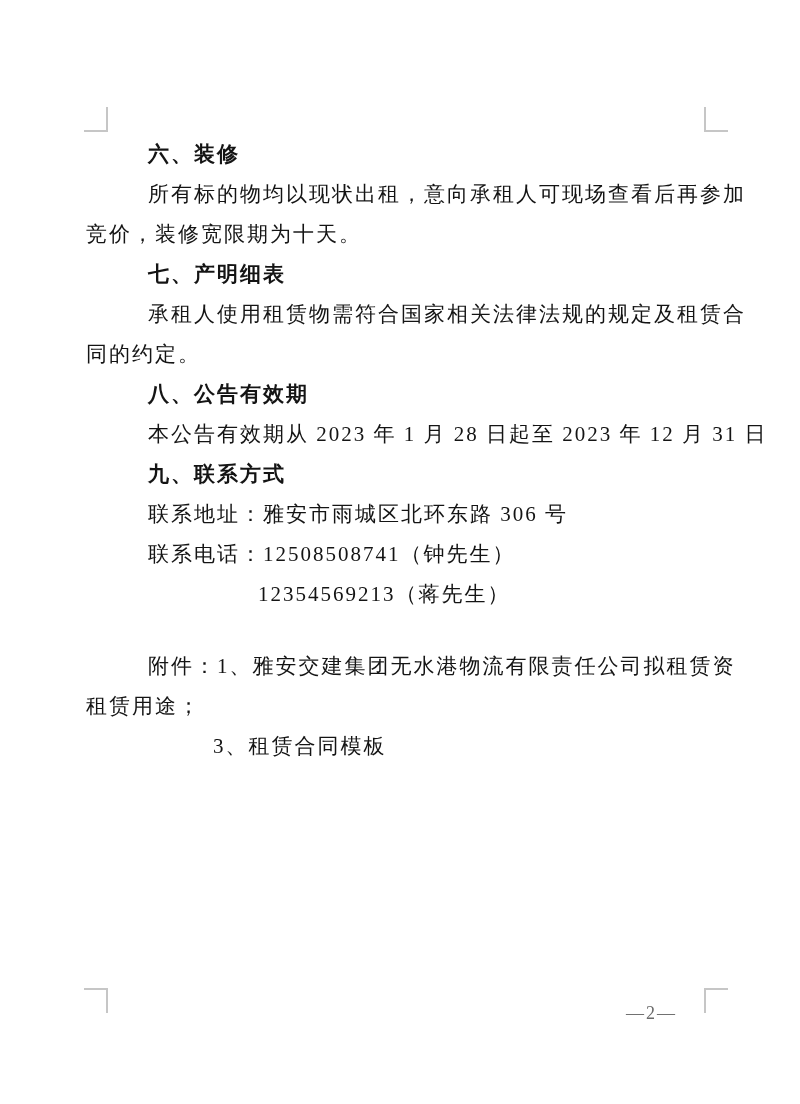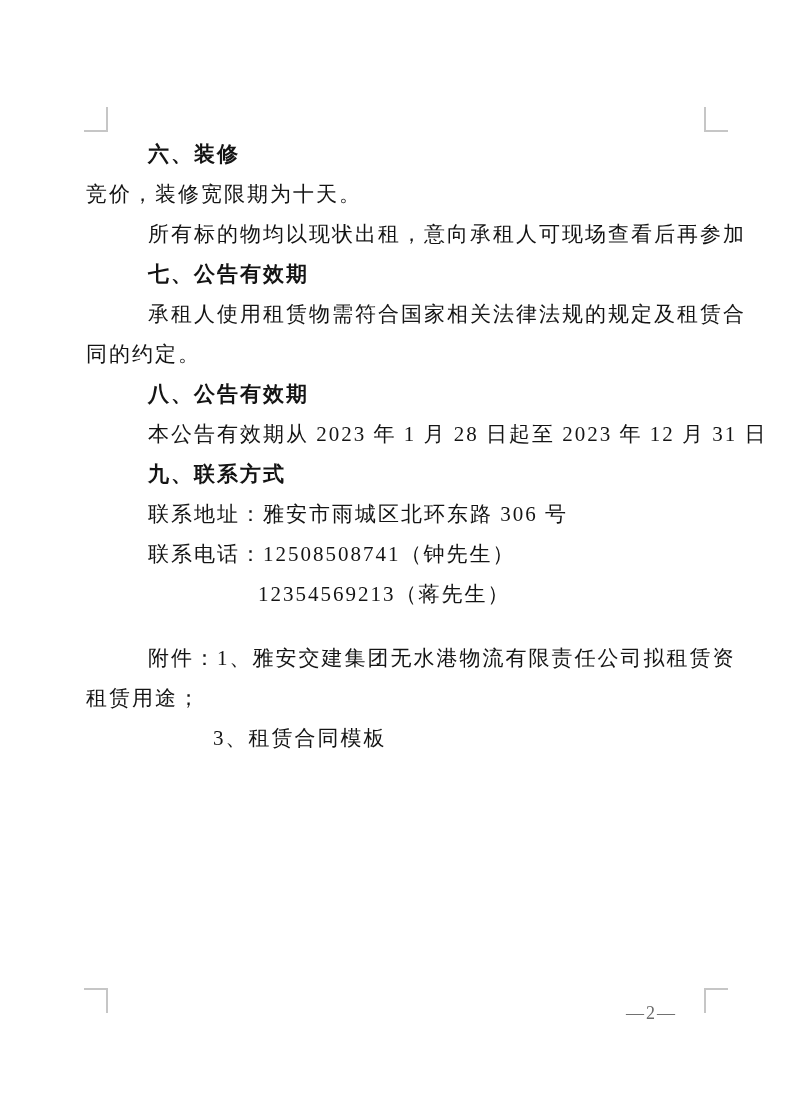--- a/index.html
+++ b/index.html
@@ -37,21 +37,21 @@
     height: 40px;
     line-height: 40px;
     font-size: 21px;
     letter-spacing: 2px;
     white-space: nowrap;
   }
   .heading { font-weight: bold; }
   .ind2 { padding-left: 62px; }     
   .ind-phone { padding-left: 172px; } 
   .ind-att { padding-left: 127px; }   
-  .attach-gap { margin-top: 24px; }   
+  .attach-gap { margin-top: 32px; }   
 
   .page-number {
     position: absolute;
     left: 626px;
     top: 1002px;
     font-size: 18px;
     line-height: 22px;
     color: #6b6b6b;
     letter-spacing: 2px;
     font-family: "Liberation Serif", "DejaVu Serif", serif;
@@ -62,23 +62,23 @@
 
 <div class="page">
 
   <div class="crop tl"></div>
   <div class="crop tr"></div>
   <div class="crop bl"></div>
   <div class="crop br"></div>
 
   <div class="content">
     <div class="line heading ind2">六、装修</div>
+    <div class="line ind2">所有标的物均以现状出租，意向承租人可现场查看后再参加</div>
     <div class="line">竞价，装修宽限期为十天。</div>
-    <div class="line ind2">所有标的物均以现状出租，意向承租人可现场查看后再参加</div>
-    <div class="line heading ind2">七、公告有效期</div>
+    <div class="line heading ind2">七、产明细表</div>
     <div class="line ind2">承租人使用租赁物需符合国家相关法律法规的规定及租赁合</div>
     <div class="line">同的约定。</div>
     <div class="line heading ind2">八、公告有效期</div>
     <div class="line ind2">本公告有效期从 2023 年 1 月 28 日起至 2023 年 12 月 31 日</div>
     <div class="line heading ind2">九、联系方式</div>
     <div class="line ind2">联系地址：雅安市雨城区北环东路 306 号</div>
     <div class="line ind2">联系电话：12508508741（钟先生）</div>
     <div class="line ind-phone">12354569213（蒋先生）</div>
     <div class="line ind2 attach-gap">附件：1、雅安交建集团无水港物流有限责任公司拟租赁资</div>
     <div class="line">租赁用途；</div>

